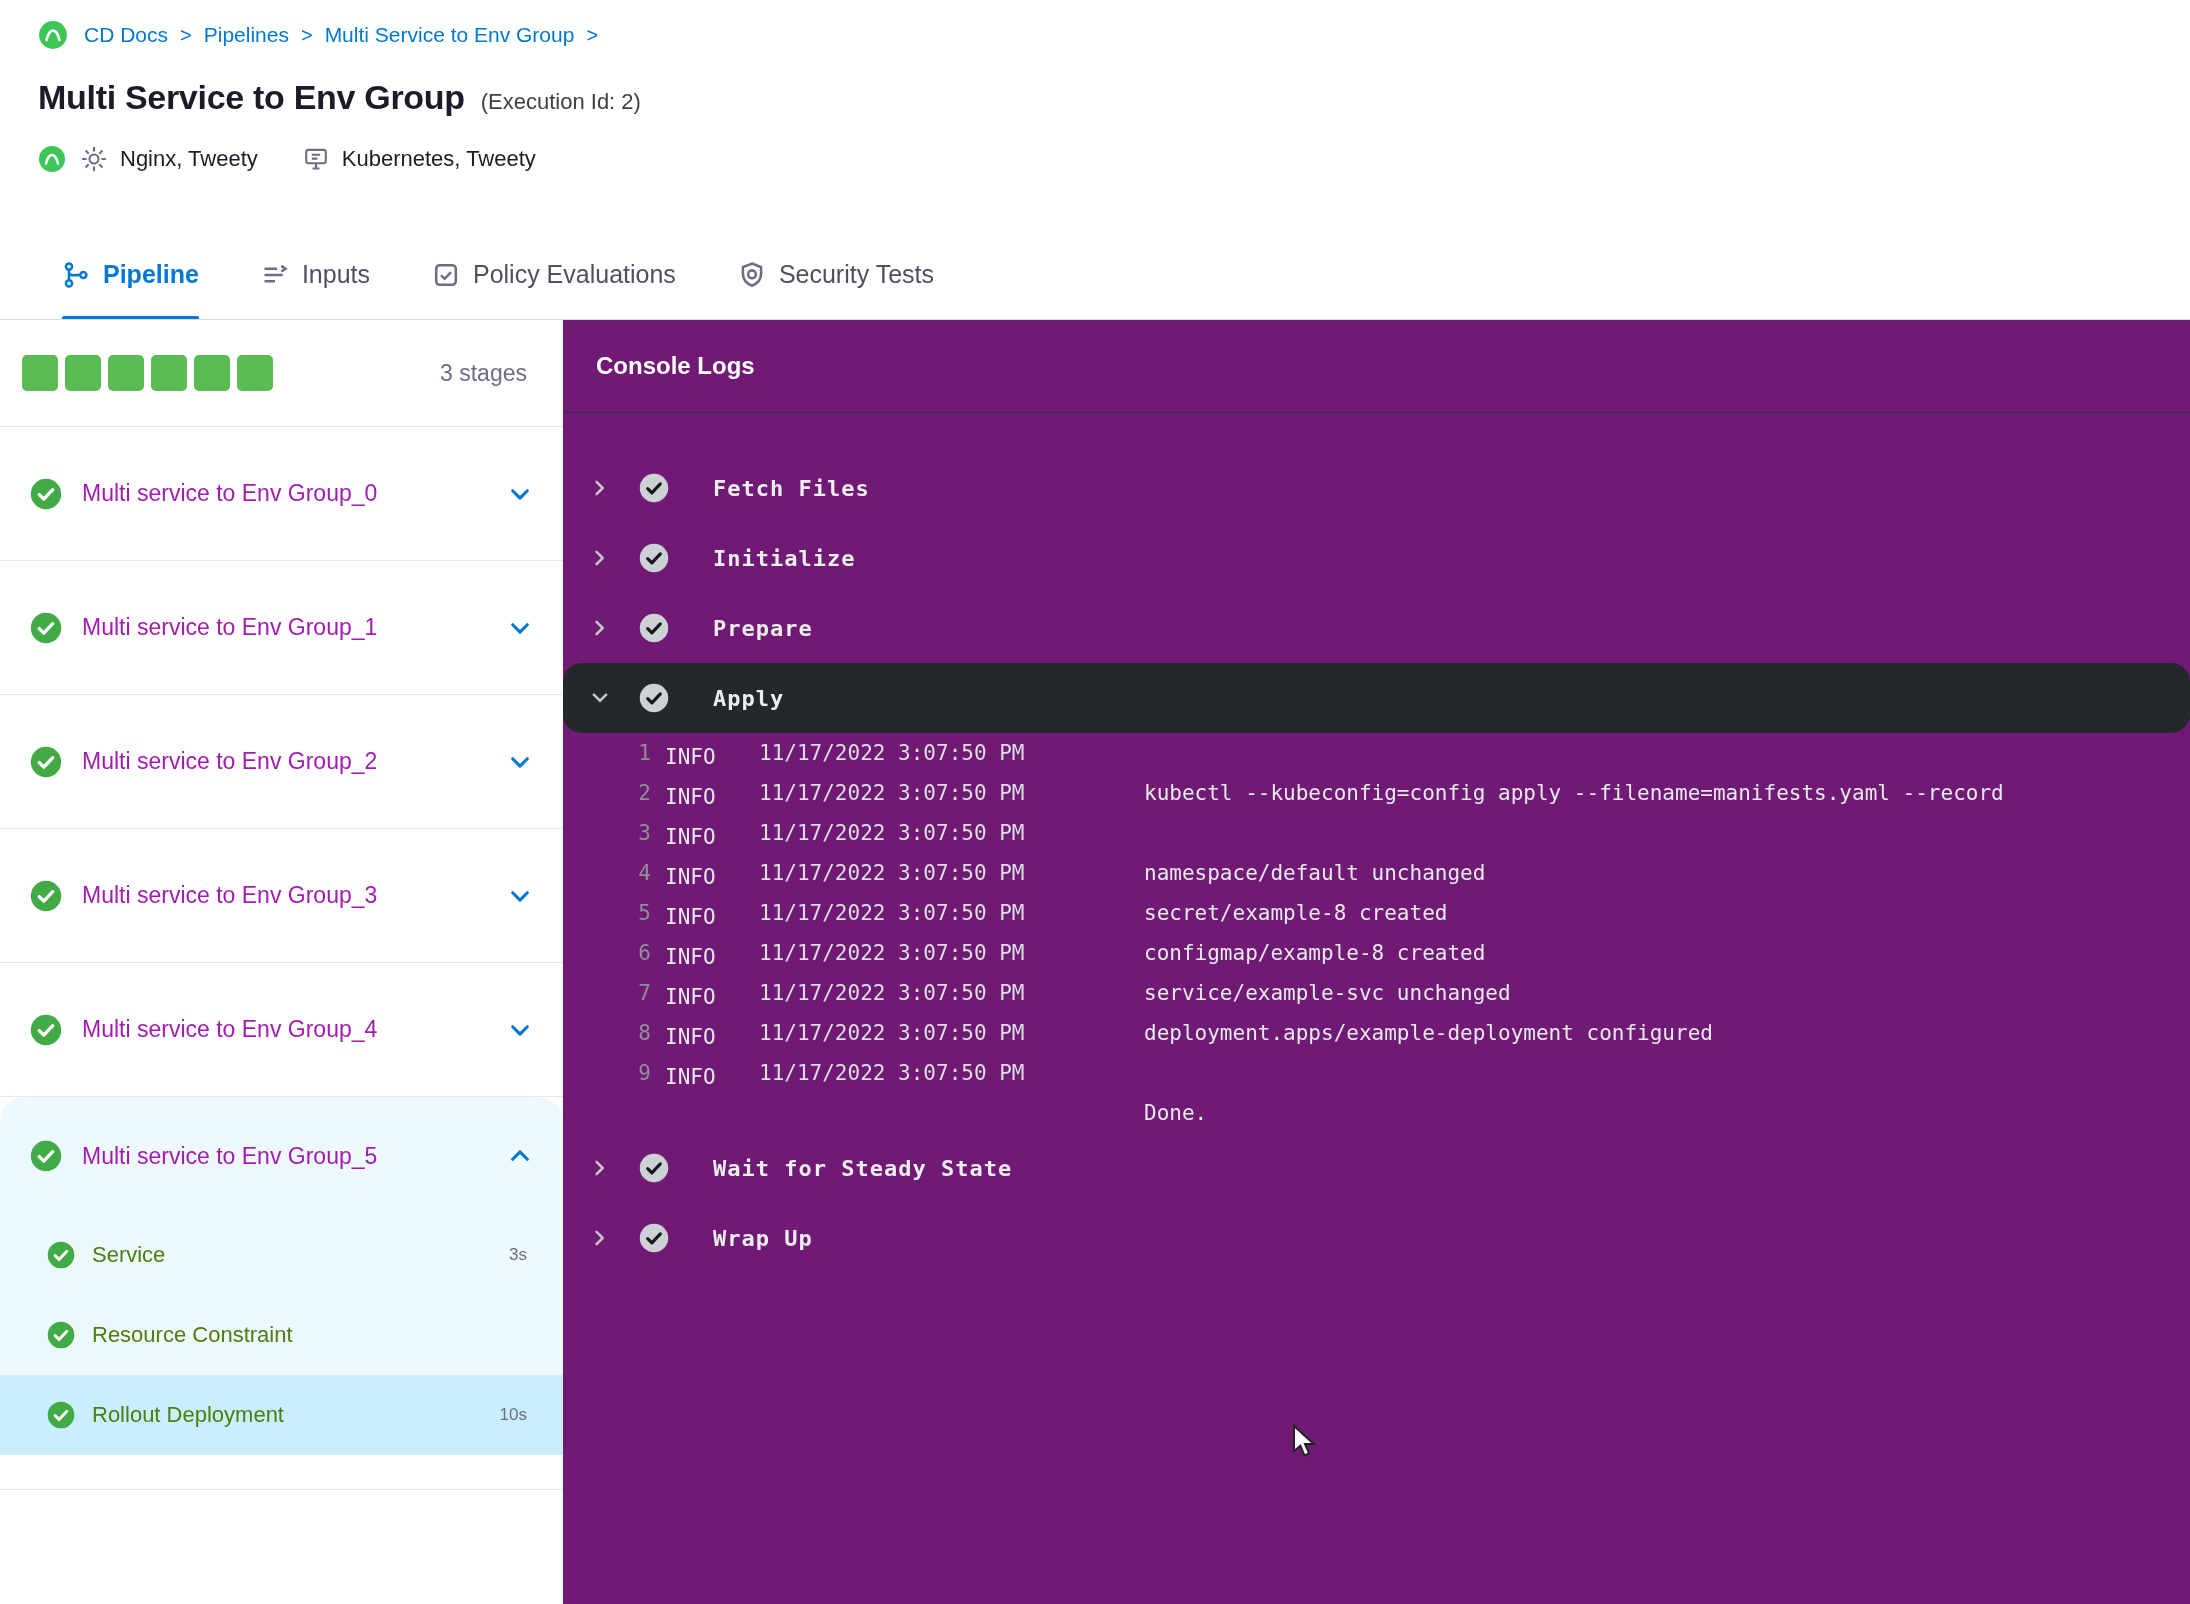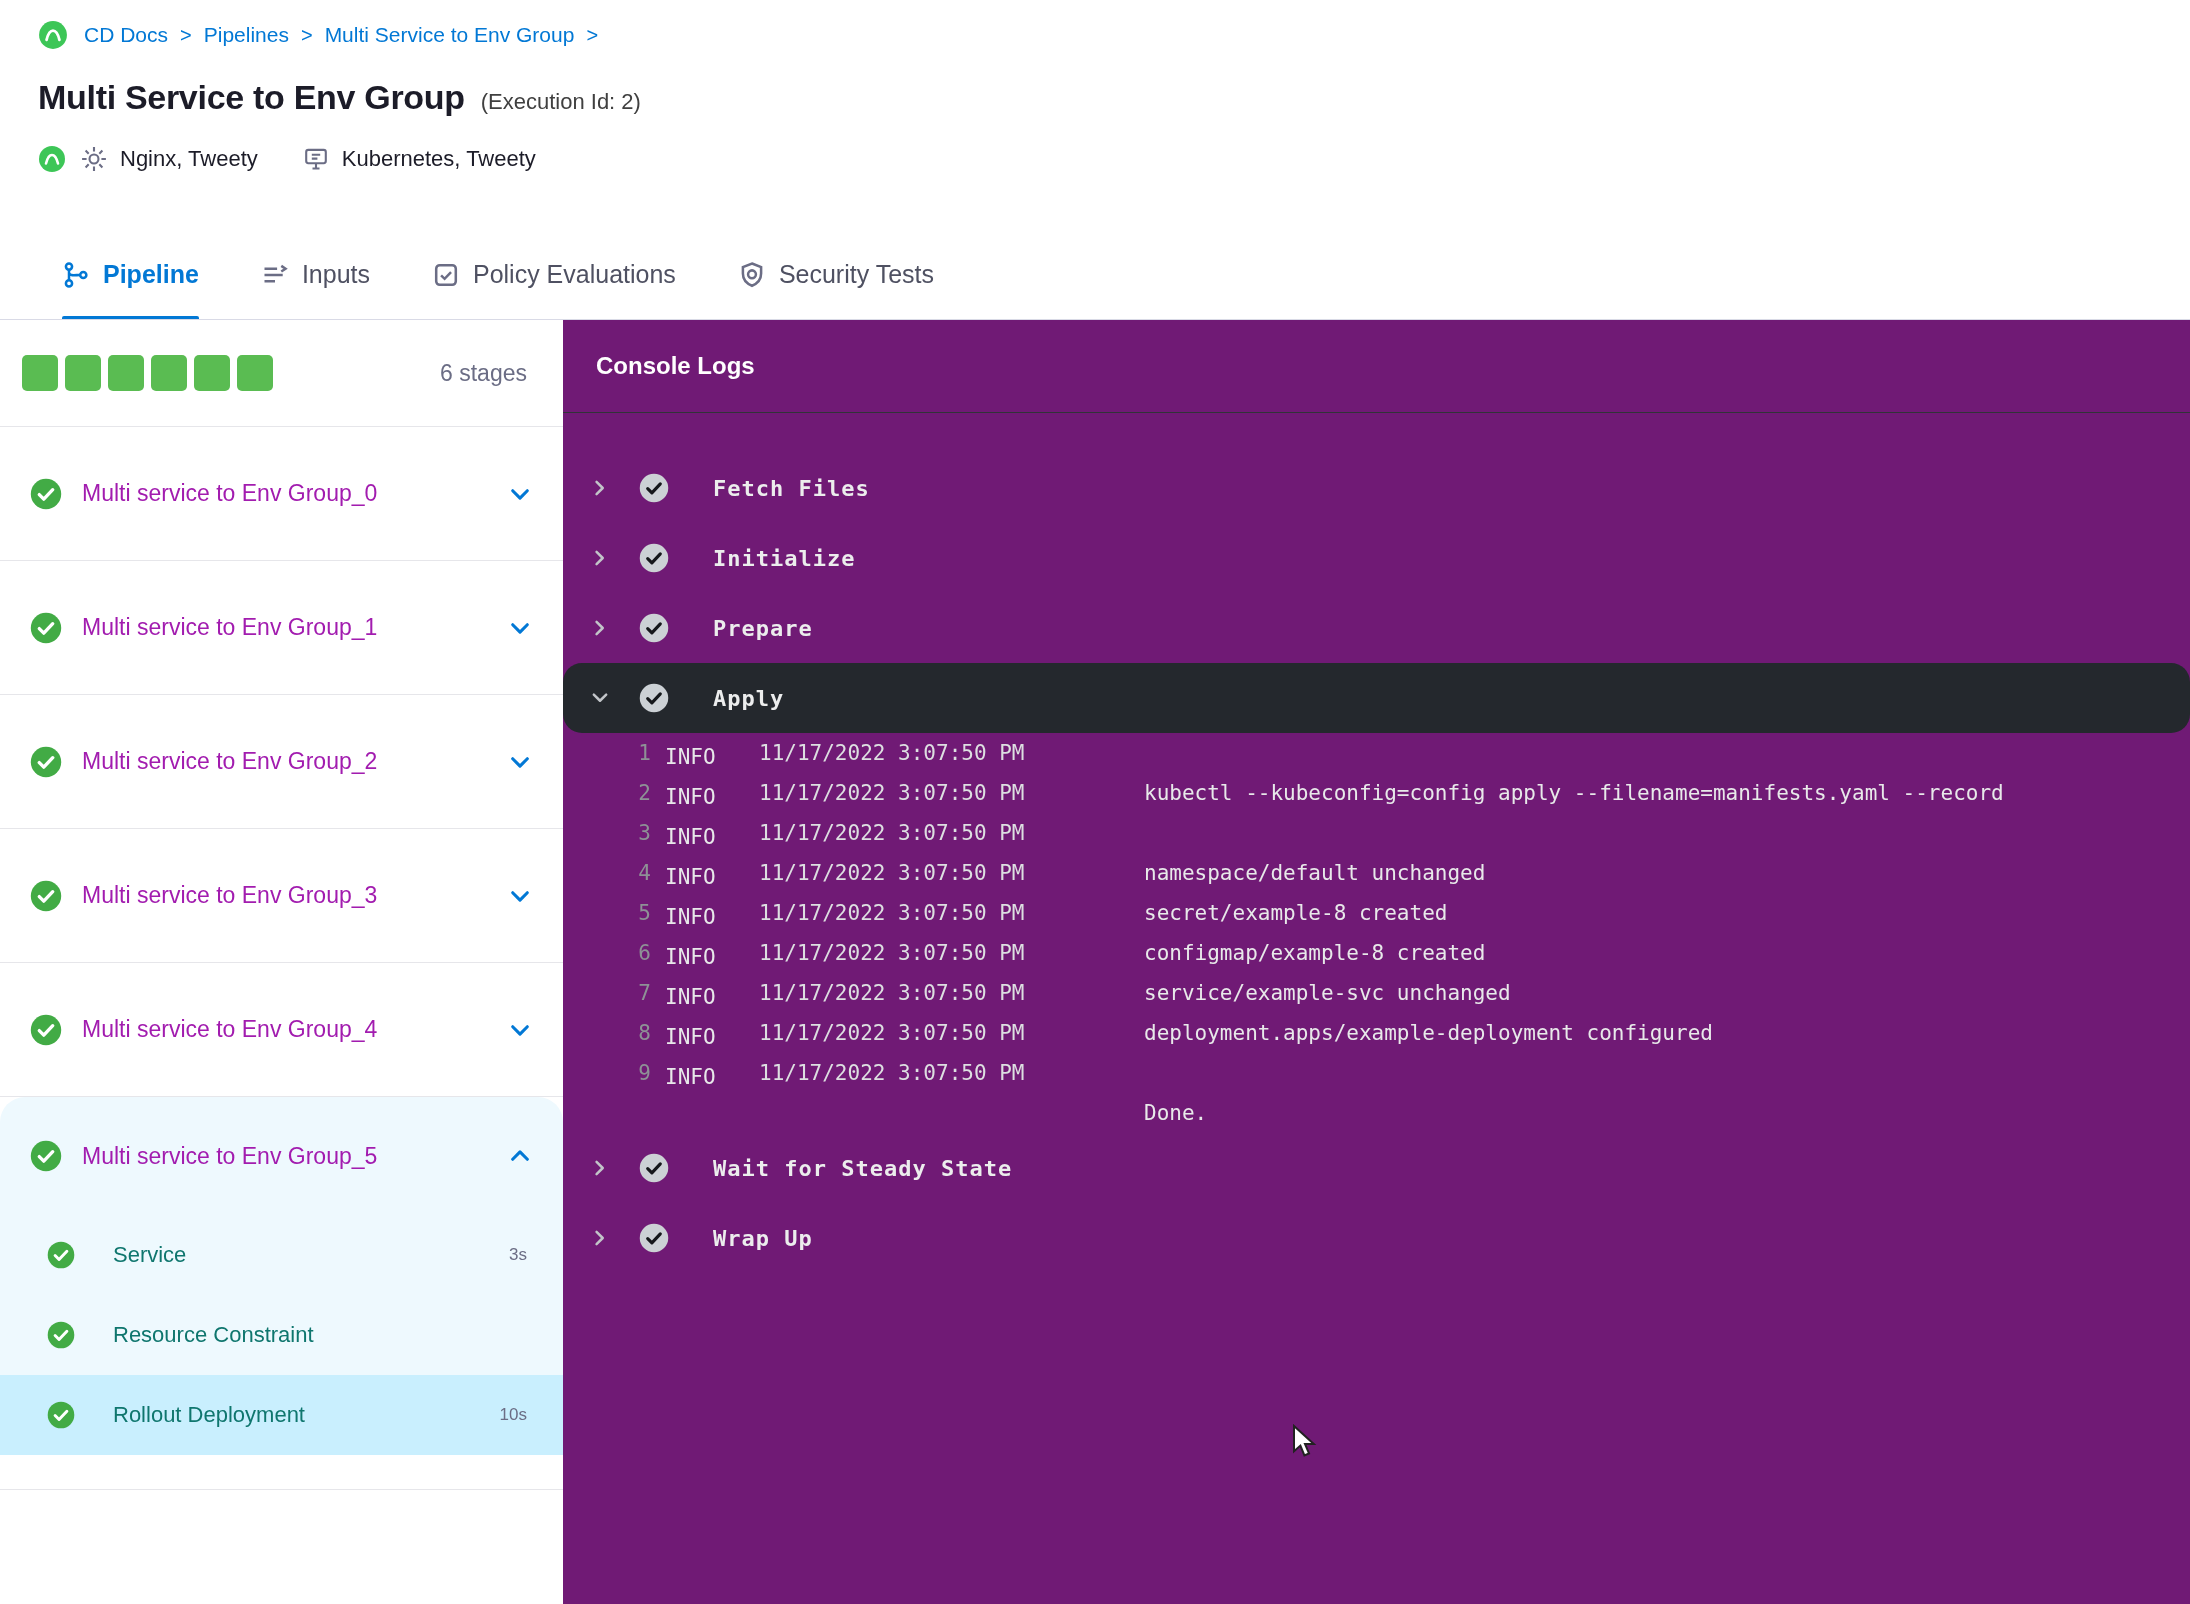--- a/index.html
+++ b/index.html
@@ -40,21 +40,21 @@
   .stage-check { width:32px; height:32px; flex:none; display:inline-flex; }
   .stage-label { flex:1; font-size:23px; color:#a21caf; font-weight:400; }
   .stage-chevron { width:26px; height:26px; display:inline-flex; transition:none; }
   .stage.expanded { background:#eef9fe;border-radius:25px; }
   .stage.expanded .stage-row { height:118px; border-bottom:none; background:transparent; }
   .stage.expanded .stage-chevron { transform:rotate(180deg); }
   .steps { display:none; }
   .stage.expanded .steps { display:block; }
   .step { height:80px; display:flex; align-items:center; gap:17px; padding:0 36px 0 47px; cursor:pointer; }
   .step-check { width:28px; height:28px; flex:none; display:inline-flex; }
-  .step-label { flex:1; font-size:22px; color:#0f766e;margin-left:21px; }
+  .step-label { flex:1; font-size:22px; color:#4d7c0f; }
   .step-duration { font-size:17px; color:#6b6d85; }
   .step.selected { background:#c9effe; }
   .list-end { height:35px; border-bottom:1px solid #e6e6ea; background:#fff; }
 
   
   .console { flex:1; background:#701a75; position:relative; color:#e8e9ea; overflow:hidden; }
   .console-header { height:93px; display:flex; align-items:center; padding-left:33px; border-bottom:1px solid #313338; font-size:24px; font-weight:700; color:#fff; }
   .console-body { padding-top:40px; }
   .crow { height:70px; display:flex; align-items:center; padding-left:22px; cursor:pointer; }
   .console-chevron { width:30px; height:30px; display:inline-flex; align-items:center; justify-content:center; margin-right:24px; flex:none; }
@@ -171,21 +171,21 @@
     <aside class="stages-panel">
       <div class="summary-row">
         <div class="squares">
             <div class="sq"></div>
             <div class="sq"></div>
             <div class="sq"></div>
             <div class="sq"></div>
             <div class="sq"></div>
             <div class="sq"></div>
           </div>
-        <span class="stage-count">6 stages</span>
+        <span class="stage-count">3 stages</span>
       </div>
       <div id="stage-list">
           <div class="stage">
     <div class="stage-row">
       <span class="stage-check">
         <svg viewBox="0 0 20 20" width="32" height="32">
                   <circle cx="10" cy="10" r="9.5" fill="#42ab45"></circle>
                   <path d="M5.8 10.4l2.8 2.8 5.6-5.9" stroke="#fff" stroke-width="2.1" fill="none" stroke-linecap="round" stroke-linejoin="round"></path>
                 </svg>
       </span>

